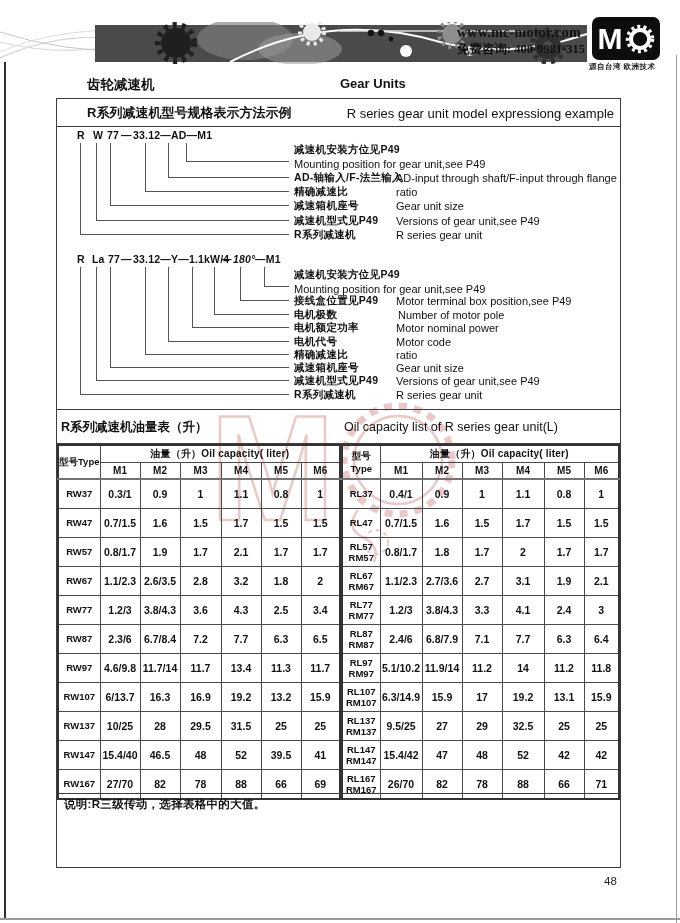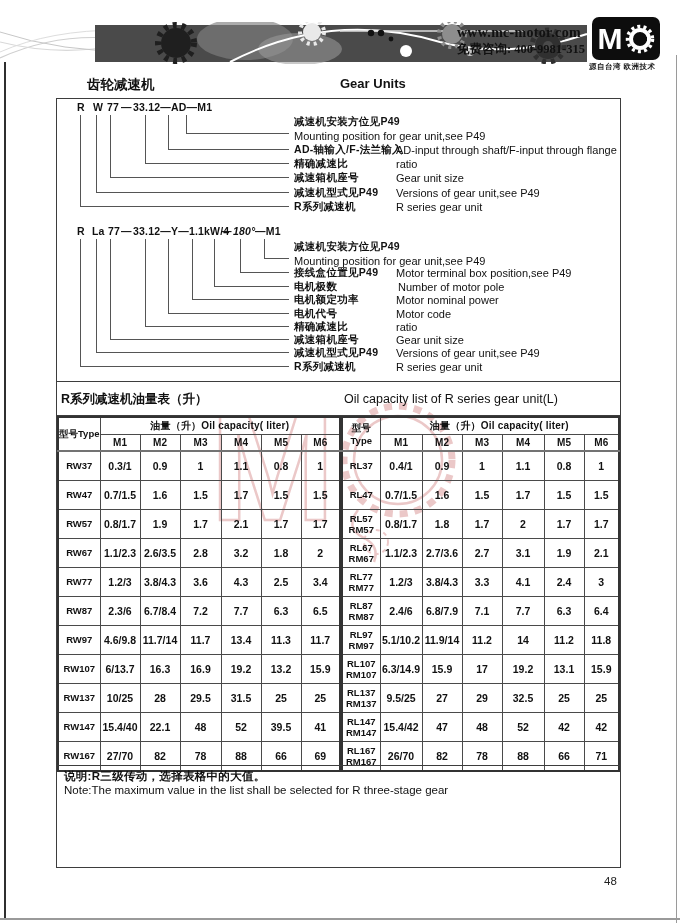--- a/index.html
+++ b/index.html
@@ -133,20 +133,24 @@
   <svg class="watermark" width="310" height="230" viewBox="0 0 310 230">
     <text x="30" y="128" font-size="150" font-weight="bold" font-family="Liberation Sans,sans-serif" fill="none" stroke="#dc9c9c" stroke-width="2.5">M</text>
     <circle cx="218" cy="68" r="44" fill="none" stroke="#dc9c9c" stroke-width="2.5"></circle>
     <circle cx="218" cy="68" r="54" fill="none" stroke="#dc9c9c" stroke-width="7" stroke-dasharray="8 7"></circle>
     <path d="M178,118 q-14,18 6,28 q16,8 10,24" fill="none" stroke="#dc9c9c" stroke-width="2.5"></path>
     <circle cx="196" cy="150" r="12" fill="none" stroke="#dc9c9c" stroke-width="2" stroke-dasharray="4 4"></circle>
   </svg>
 
   <div class="content-box">
 
+    <div class="box-title-row">
+      <span class="bt-zh">R系列减速机型号规格表示方法示例</span>
+      <span class="bt-en">R series gear unit model expressiong example</span>
+    </div>
 
     <div class="diagram" style="height:122px;">
         <div class="seg" style="left: 20px; top: 2px;">R</div>
         <div class="seg" style="left: 36px; top: 2px;">W</div>
         <div class="seg" style="left: 50px; top: 2px;">77</div>
         <div class="seg" style="left: 64px; top: 2px;">—</div>
         <div class="seg" style="left: 76px; top: 2px;">33.12—AD—M1</div>
         <div class="vline" style="left: 129px; top: 16px; height: 18px;"></div>
         <div class="hline" style="left: 129px; top: 34px; width: 103px;"></div>
         <div class="lab-zh" style="left: 237px; top: 23px;">减速机安装方位见P49</div>
@@ -327,21 +331,21 @@
               <td>10/25</td>
               <td>28</td>
               <td>29.5</td>
               <td>31.5</td>
               <td>25</td>
               <td>25</td>
             </tr>
             <tr>
               <td class="type">RW147</td>
               <td>15.4/40</td>
-              <td>22.1</td>
+              <td>46.5</td>
               <td>48</td>
               <td>52</td>
               <td>39.5</td>
               <td>41</td>
             </tr>
             <tr>
               <td class="type">RW167</td>
               <td>27/70</td>
               <td>82</td>
               <td>78</td>
@@ -483,18 +487,17 @@
               <td>88</td>
               <td>66</td>
               <td>71</td>
             </tr>
           </tbody>
         </table>
     </div>
 
     <div class="note-row">
       <div class="note-zh">说明:R三级传动，选择表格中的大值。</div>
-      <div class="note-en">Note:The maximum value in the list shall be selected for  R three-stage gear</div>
     </div>
   </div>
 
   <div class="page-number">48</div>
 </div>
 
 </body></html>

